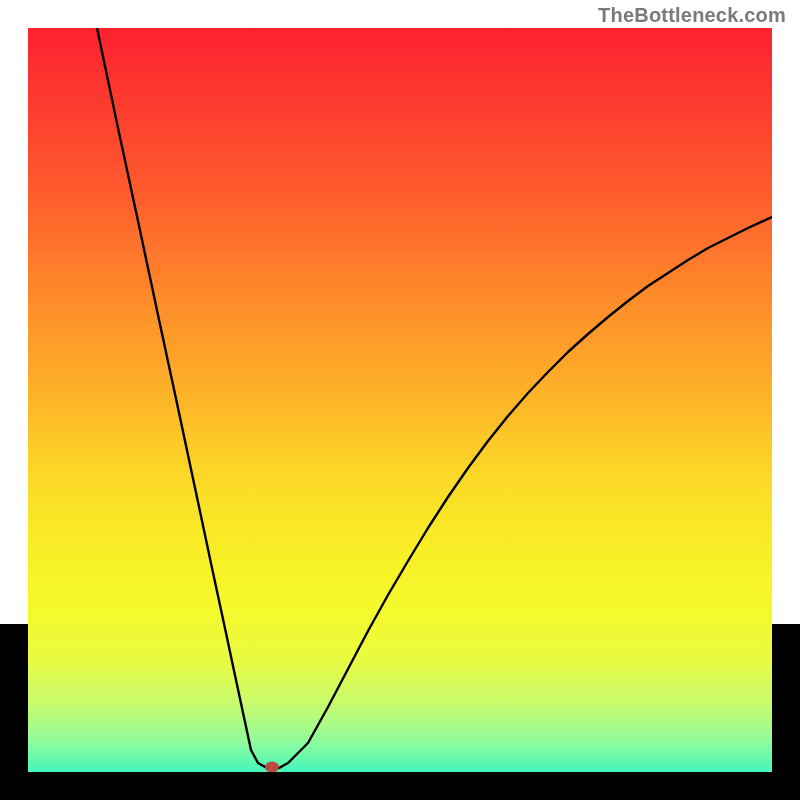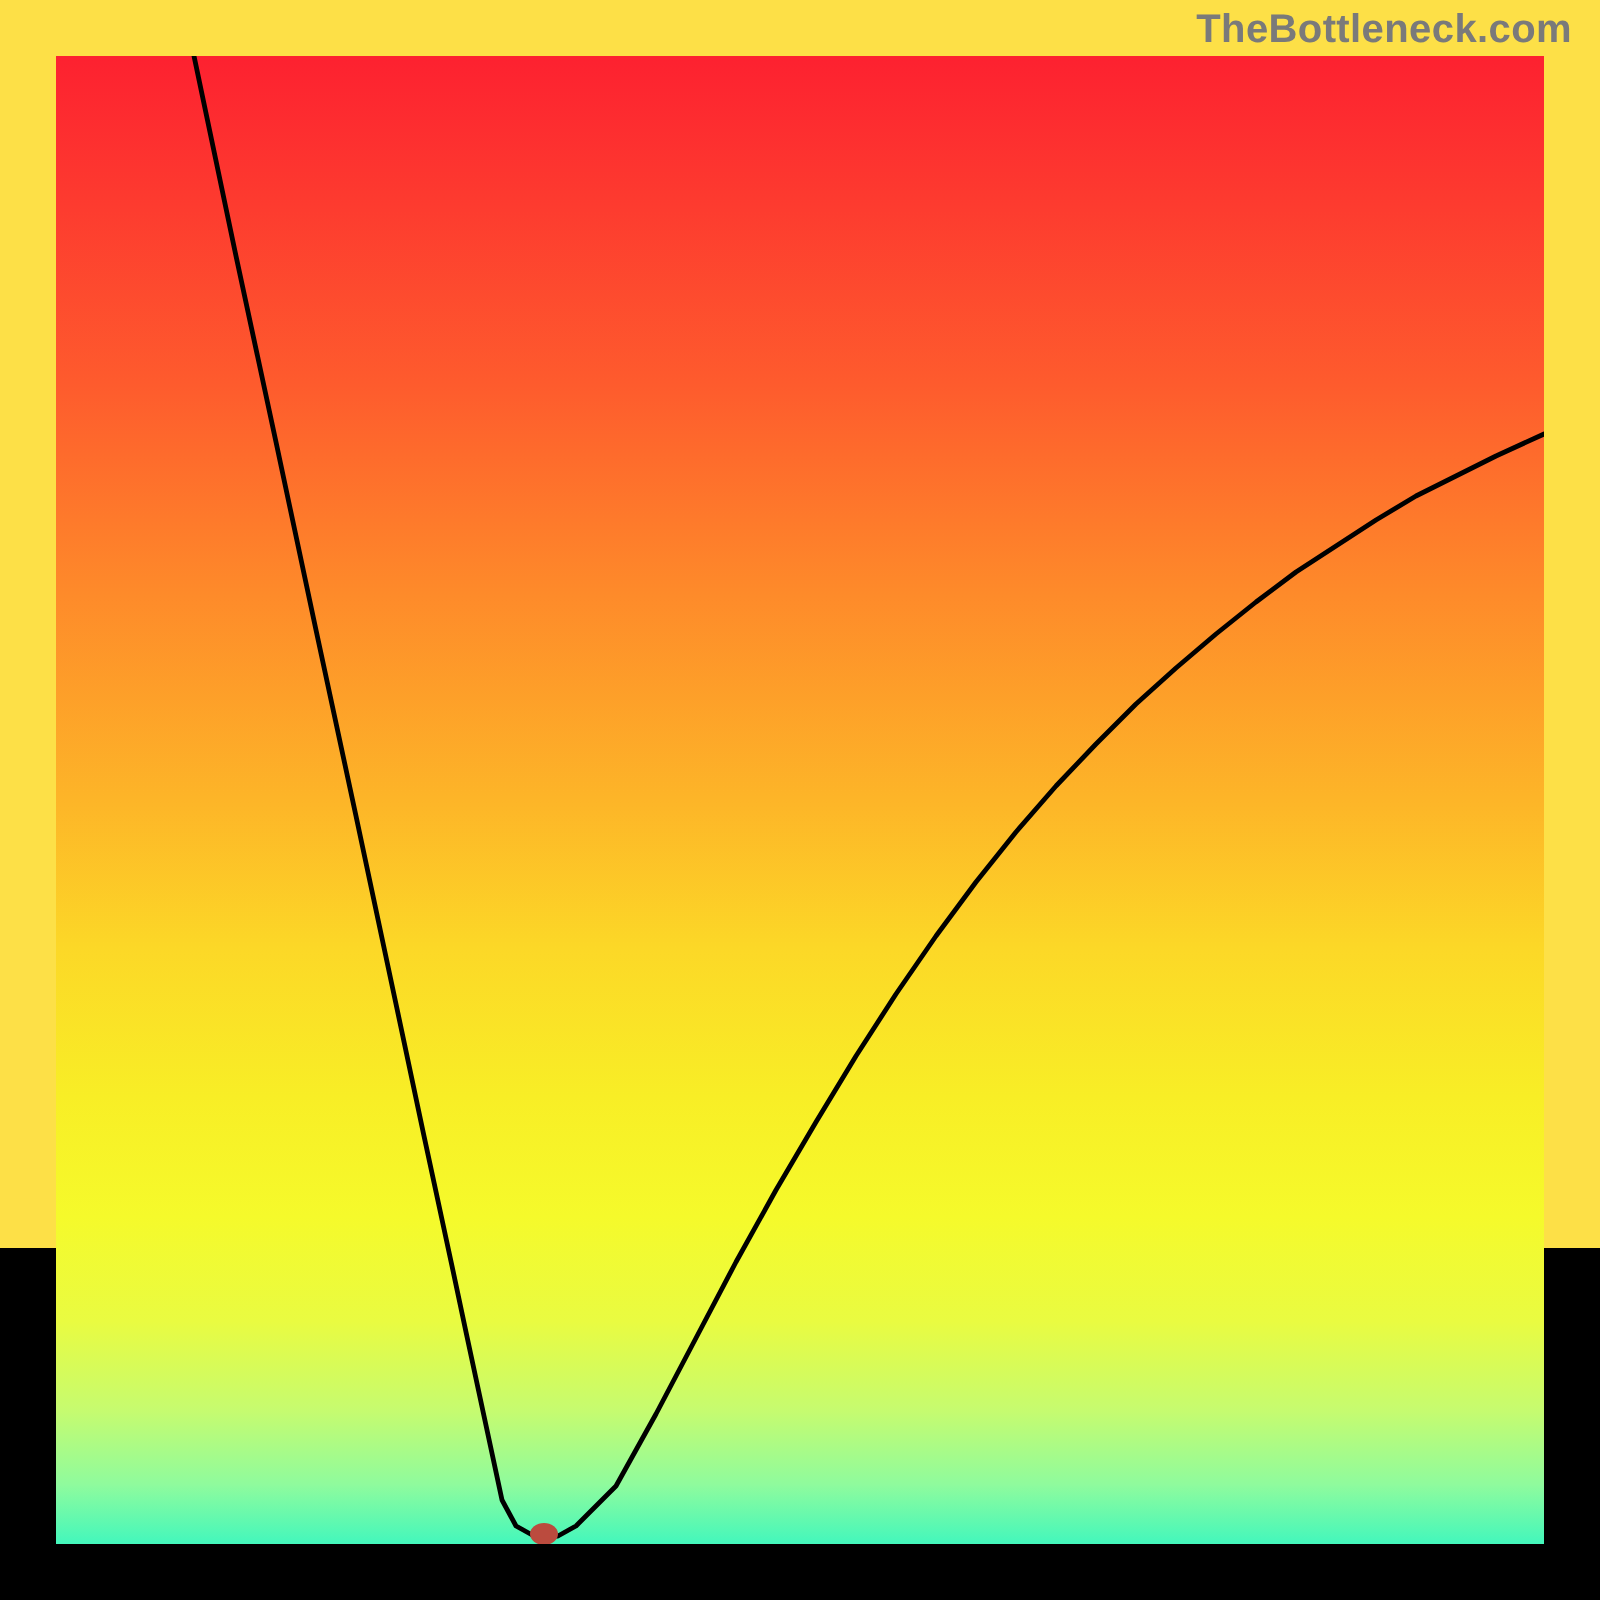--- a/index.html
+++ b/index.html
@@ -1,21 +1,21 @@
 <!DOCTYPE html>
 <html><head>
 <meta charset="utf-8">
 <style>
   * { margin: 0; padding: 0; box-sizing: border-box; }
   html, body { width: 800px; height: 800px; overflow: hidden; background: #000; }
   .frame {
     position: relative;
     width: 800px;
     height: 624px;
-    background: #fde047;
+    background: #ffffff;
     text-align: center;
   }
   .attribution {
     position: absolute;
     top: 4px;
     right: 14px;
     font-family: Arial, Helvetica, sans-serif;
     font-size: 20px;
     font-weight: bold;
     color: #7a7a7a;

